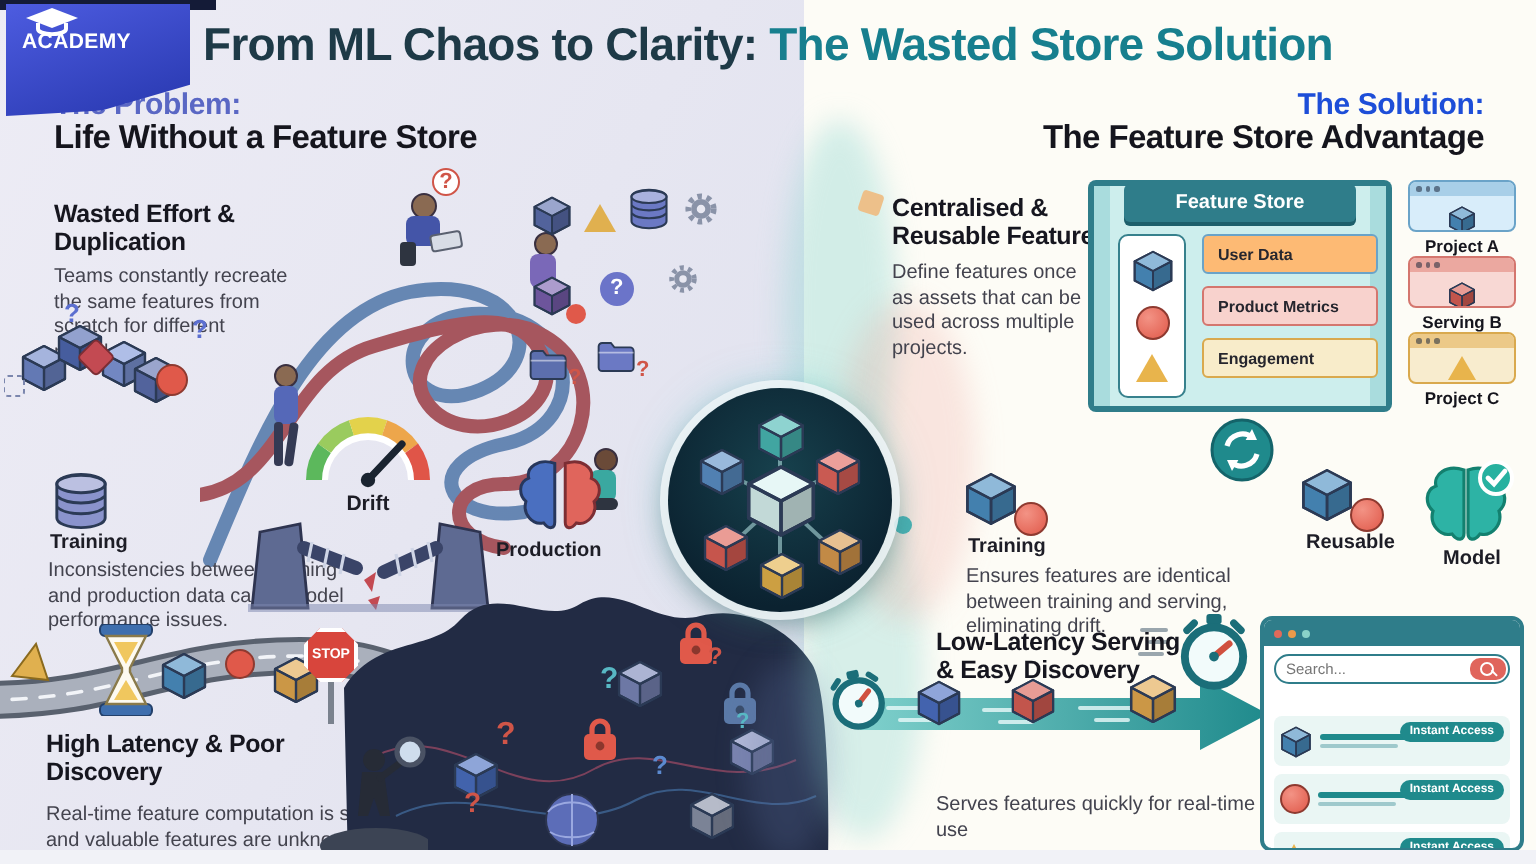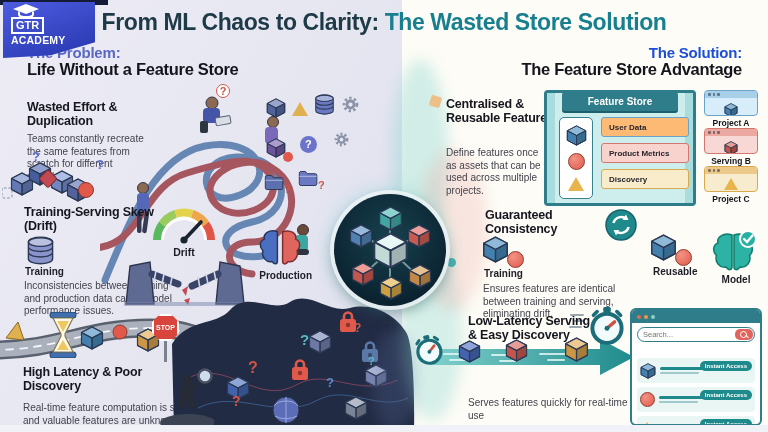--- a/index.html
+++ b/index.html
@@ -227,21 +227,20 @@
       <g transform="translate(64,24)" color="#5c6fae">
           <use href="#cube" width="16" height="16"></use>
         </g>
       <rect x="40" y="18" width="13" height="13" rx="2" fill="#c34a52" stroke="#7c2e34" transform="rotate(45 46 24)"></rect>
       <circle cx="84" cy="36" r="7.5" fill="#e0594a" stroke="#8e3a30"></circle>
       <rect x="0" y="34" width="10" height="10" rx="2" fill="none" stroke="#7b86ad" stroke-dasharray="2.5 2"></rect>
     </svg>
     <span class="q" style="left:32px;top:150px;font-size:13px;color:#5c6fd0">?</span>
     <span class="q" style="left:96px;top:158px;font-size:13px;color:#5c6fd0">?</span>
 
-    <div class="abs h3" style="left:24px;top:206px;width:150px">Training-Serving Skew (Drift)</div>
     <svg class="abs cu" style="left:26px;top:236px;color:#8a93cc" width="29" height="29" viewBox="0 0 24 24">
         <use href="#db"></use>
       </svg>
     <div class="abs lbl" style="left:25px;top:266px">Training</div>
     <div class="abs p" style="left:24px;top:276px;width:148px">Inconsistencies between training and production data cause model performance issues.</div>
 
     <svg class="abs" style="left:146px;top:198px" width="76" height="48" viewBox="0 0 76 48">
       <path d="M10 42 A28 28 0 0 1 66 42 L58 42 A20 20 0 0 0 18 42 Z" fill="#fff" stroke="none"></path>
       <g fill="none" stroke-width="8">
         <path d="M11 42 A27 27 0 0 1 16.2 26.1" stroke="#5cb85c"></path>
@@ -268,21 +267,21 @@
       </g>
       <path d="M58 38 64 34 62 44Z" fill="#c34a52"></path>
       <path d="M60 48 66 46 64 53Z" fill="#c34a52"></path>
       <rect x="0" y="50" width="122" height="4" fill="#7b86ad" opacity=".5"></rect>
     </svg>
 
     <svg class="abs" style="left:256px;top:226px" width="48" height="44" viewBox="0 0 48 42">
       <use href="#hbrain" fill="#4a6fc0" stroke="#27375c" stroke-width="1.6" transform="scale(.93) translate(0,1)"></use>
       <use href="#hbrain" fill="#e0655c" stroke="#7c2e34" stroke-width="1.6" transform="translate(48,1) scale(-.93,.93)"></use>
     </svg>
-    <div class="abs lbl" style="left:248px;top:270px;width:64px;text-align:right">Production</div>
+    <div class="abs lbl" style="left:248px;top:270px;width:64px;text-align:left">Production</div>
 
     <svg class="abs" style="left:0;top:310px" width="352" height="64" viewBox="0 0 352 64">
       <g fill="none" stroke-linecap="round">
         <path d="M-8 40 C60 40 84 18 150 18 C204 18 200 38 262 34 C312 31 332 44 360 44" stroke="#59616e" stroke-width="19"></path>
         <path d="M-8 40 C60 40 84 18 150 18 C204 18 200 38 262 34 C312 31 332 44 360 44" stroke="#aab0bc" stroke-width="14"></path>
         <path d="M-8 40 C60 40 84 18 150 18 C204 18 200 38 262 34 C312 31 332 44 360 44" stroke="#f2f4f8" stroke-width="1.8" stroke-dasharray="7 7"></path>
       </g>
       <path d="M6 28 18 12 24 30Z" fill="#e0b04f" stroke="#8a6a1e" stroke-width="1"></path>
       <g transform="translate(80,16)" color="#4b8fc2">
           <use href="#cube" width="17" height="17"></use>
@@ -370,42 +369,42 @@
 
   <div class="blob" style="left:392px;top:60px;width:56px;height:190px;background:rgba(140,214,208,.38)"></div>
   <div class="blob" style="left:402px;top:250px;width:60px;height:170px;background:rgba(140,214,208,.34)"></div>
   <div class="blob" style="left:418px;top:150px;width:70px;height:160px;background:rgba(238,150,140,.22)"></div>
   <div class="blob" style="left:372px;top:330px;width:44px;height:100px;background:rgba(90,110,160,.25)"></div>
   <div class="abs" style="left:430px;top:96px;width:11px;height:11px;background:#edc08a;transform:rotate(18deg);border-radius:2px;z-index:2"></div>
   <div class="abs dot" style="left:447px;top:258px;width:9px;height:9px;background:#49b0b2;z-index:2"></div>
   <div class="abs dot" style="left:452px;top:352px;width:10px;height:10px;border:2.5px solid #e0655c;z-index:2"></div>
 
   <div class="abs h3" style="left:446px;top:98px;width:112px;z-index:3">Centralised &amp; Reusable Features</div>
-  <div class="abs p" style="left:446px;top:143px;width:104px;z-index:3">Define features once as assets that can be used across multiple projects.</div>
+  <div class="abs p" style="left:446px;top:127px;width:104px;z-index:3">Define features once as assets that can be used across multiple projects.</div>
 
   <div class="cab">
     <div class="cab-in">
       <div class="cab-col" style="left:0"></div>
       <div class="cab-col" style="right:0"></div>
       <div class="banner">Feature Store</div>
       <div class="shape-col">
         <svg class="cu" style="color:#4b8fc2" width="21" height="21" viewBox="0 0 24 24">
             <use href="#cube"></use>
           </svg>
         <div class="dot" style="width:17px;height:17px;background:radial-gradient(circle at 35% 32%,#f39385,#e0594a);border:1.5px solid #8e3a30"></div>
         <div class="tri"></div>
       </div>
       <div class="tag" style="top:24px;background:#fdba74;border-color:#6aa3c8">
           <span>User Data</span>
         </div>
       <div class="tag" style="top:50px;background:#f8d2cd;border-color:#d4766e">
           <span>Product Metrics</span>
         </div>
       <div class="tag" style="top:76px;background:#f8ecca;border-color:#d9a94e">
-          <span>Discovery</span>
+          <span>Engagement</span>
         </div>
     </div>
   </div>
 
   <div class="proj" style="top:90px">
     <div class="pwin" style="background:#d8edfa;border-color:#6aa3c8">
       <div class="pbar" style="background:#a8cfe8">
           <i></i>
           <i></i>
           <i></i>
@@ -434,21 +433,20 @@
       <div class="pbar" style="background:#ecc988">
           <i></i>
           <i></i>
           <i></i>
         </div>
       <div class="tri" style="position:absolute;left:50%;top:11px;transform:translateX(-50%);border-bottom-width:12px;border-left-width:7px;border-right-width:7px"></div>
     </div>
     <div class="plabel">Project C</div>
   </div>
 
-  <div class="abs h3" style="left:485px;top:209px;width:110px;z-index:3">Guaranteed Consistency</div>
   <svg class="abs" style="left:604px;top:208px;z-index:3" width="34" height="34" viewBox="0 0 34 34">
     <circle cx="17" cy="17" r="15" fill="#1f8a8c" stroke="#14646a" stroke-width="1.5"></circle>
     <path d="M9.5 15 a8 8 0 0 1 13-4" fill="none" stroke="#fff" stroke-width="2.6"></path>
     <path d="M22 6.5 24.5 12 18.8 12Z" fill="#fff"></path>
     <path d="M24.5 19 a8 8 0 0 1 -13 4" fill="none" stroke="#fff" stroke-width="2.6"></path>
     <path d="M12 27.5 9.5 22 15.2 22Z" fill="#fff"></path>
   </svg>
   <div class="pair" style="left:482px;top:236px;z-index:3">
     <svg class="cu" style="color:#4b8fc2" width="27" height="27" viewBox="0 0 24 24">
         <use href="#cube"></use>
@@ -575,18 +573,17 @@
       </svg>
   </div>
 
   <div class="topbar"></div>
   <h1 class="main-title"><span>From ML Chaos to Clarity:</span> <span class="teal">The Wasted Store Solution</span></h1>
   <div class="logo">
     <svg class="cap" width="26" height="14" viewBox="0 0 26 14">
       <path d="M13 0 26 5 13 10 0 5Z" fill="#fff"></path>
       <path d="M6 7.5v3c0 1.4 3.1 2.6 7 2.6s7-1.2 7-2.6v-3" fill="none" stroke="#fff" stroke-width="2"></path>
     </svg>
-    <div><span class="gtr">GTR</span></div>
     <div class="acad">ACADEMY</div>
   </div>
 
   <div class="bottom-strip"></div>
 </div>
 
 </body></html>

